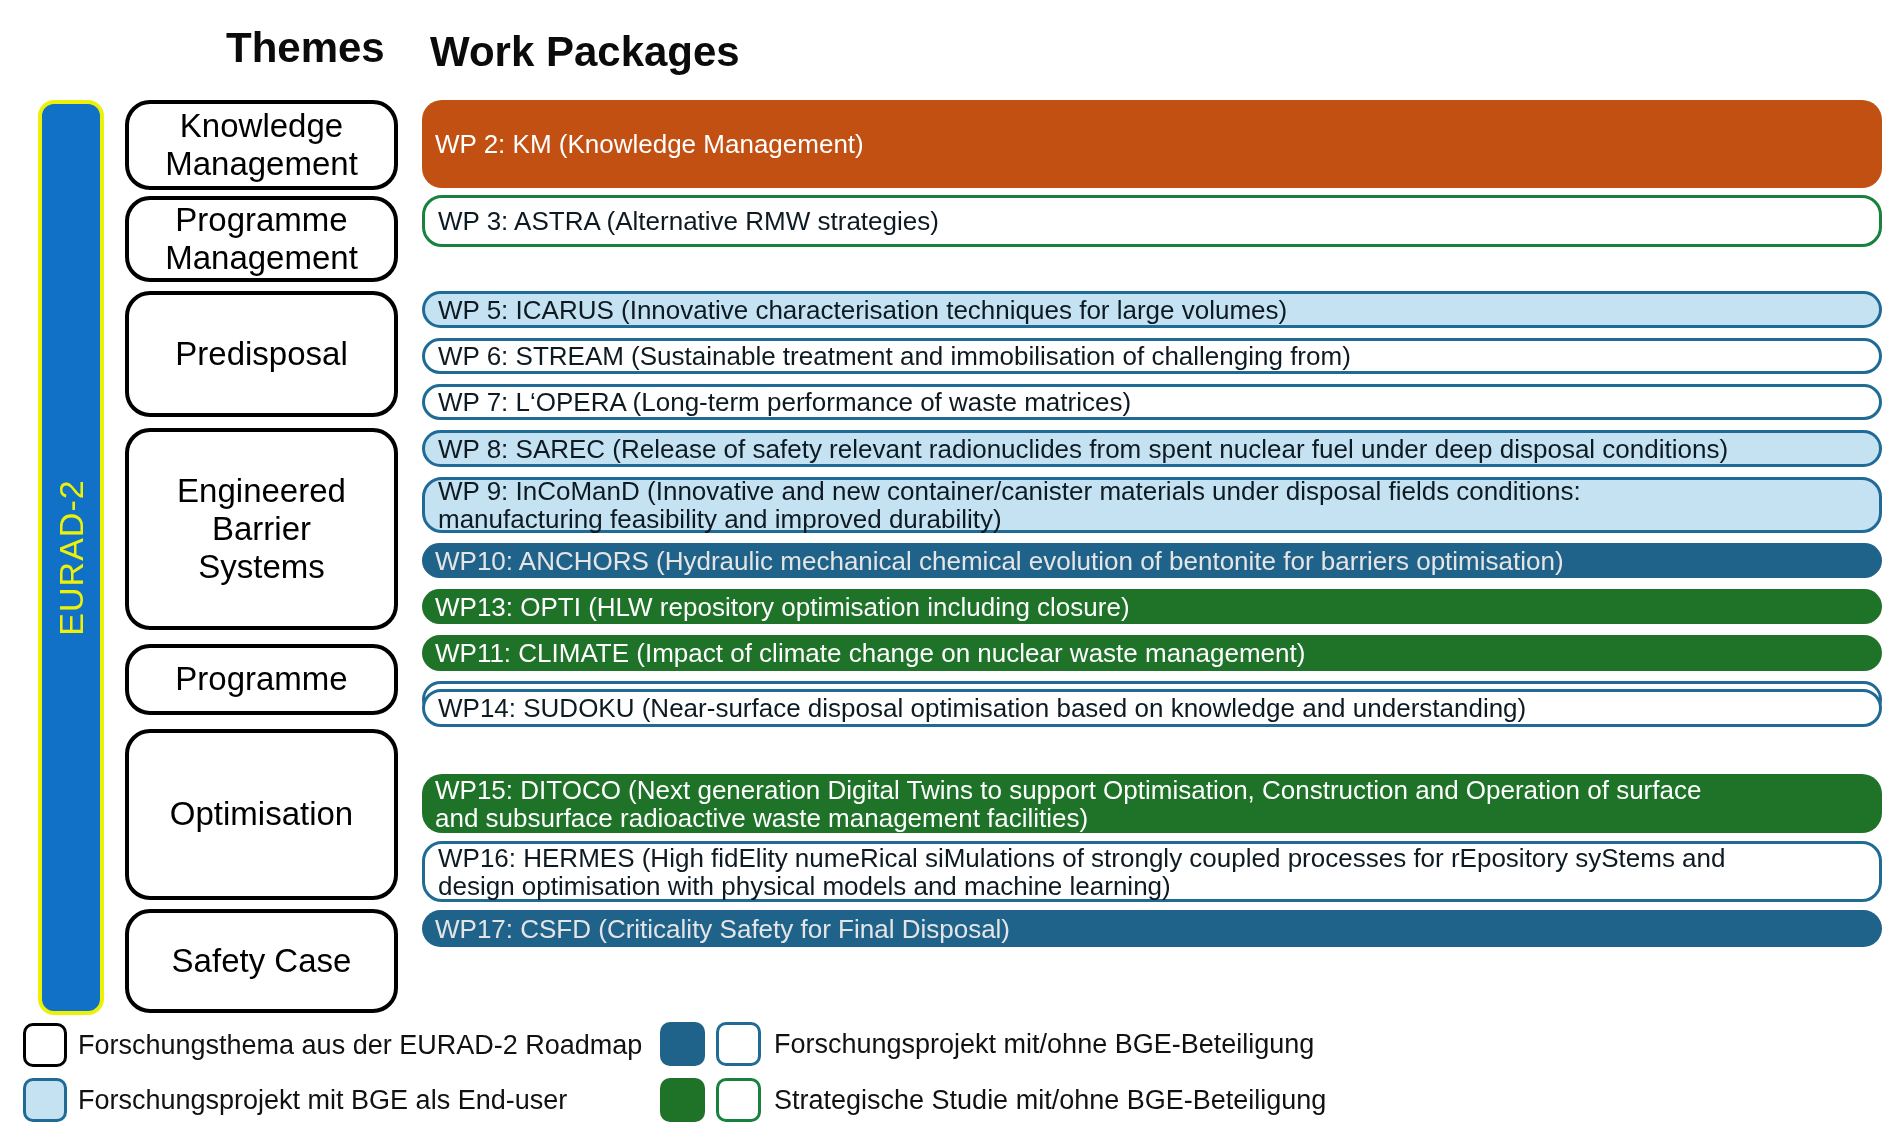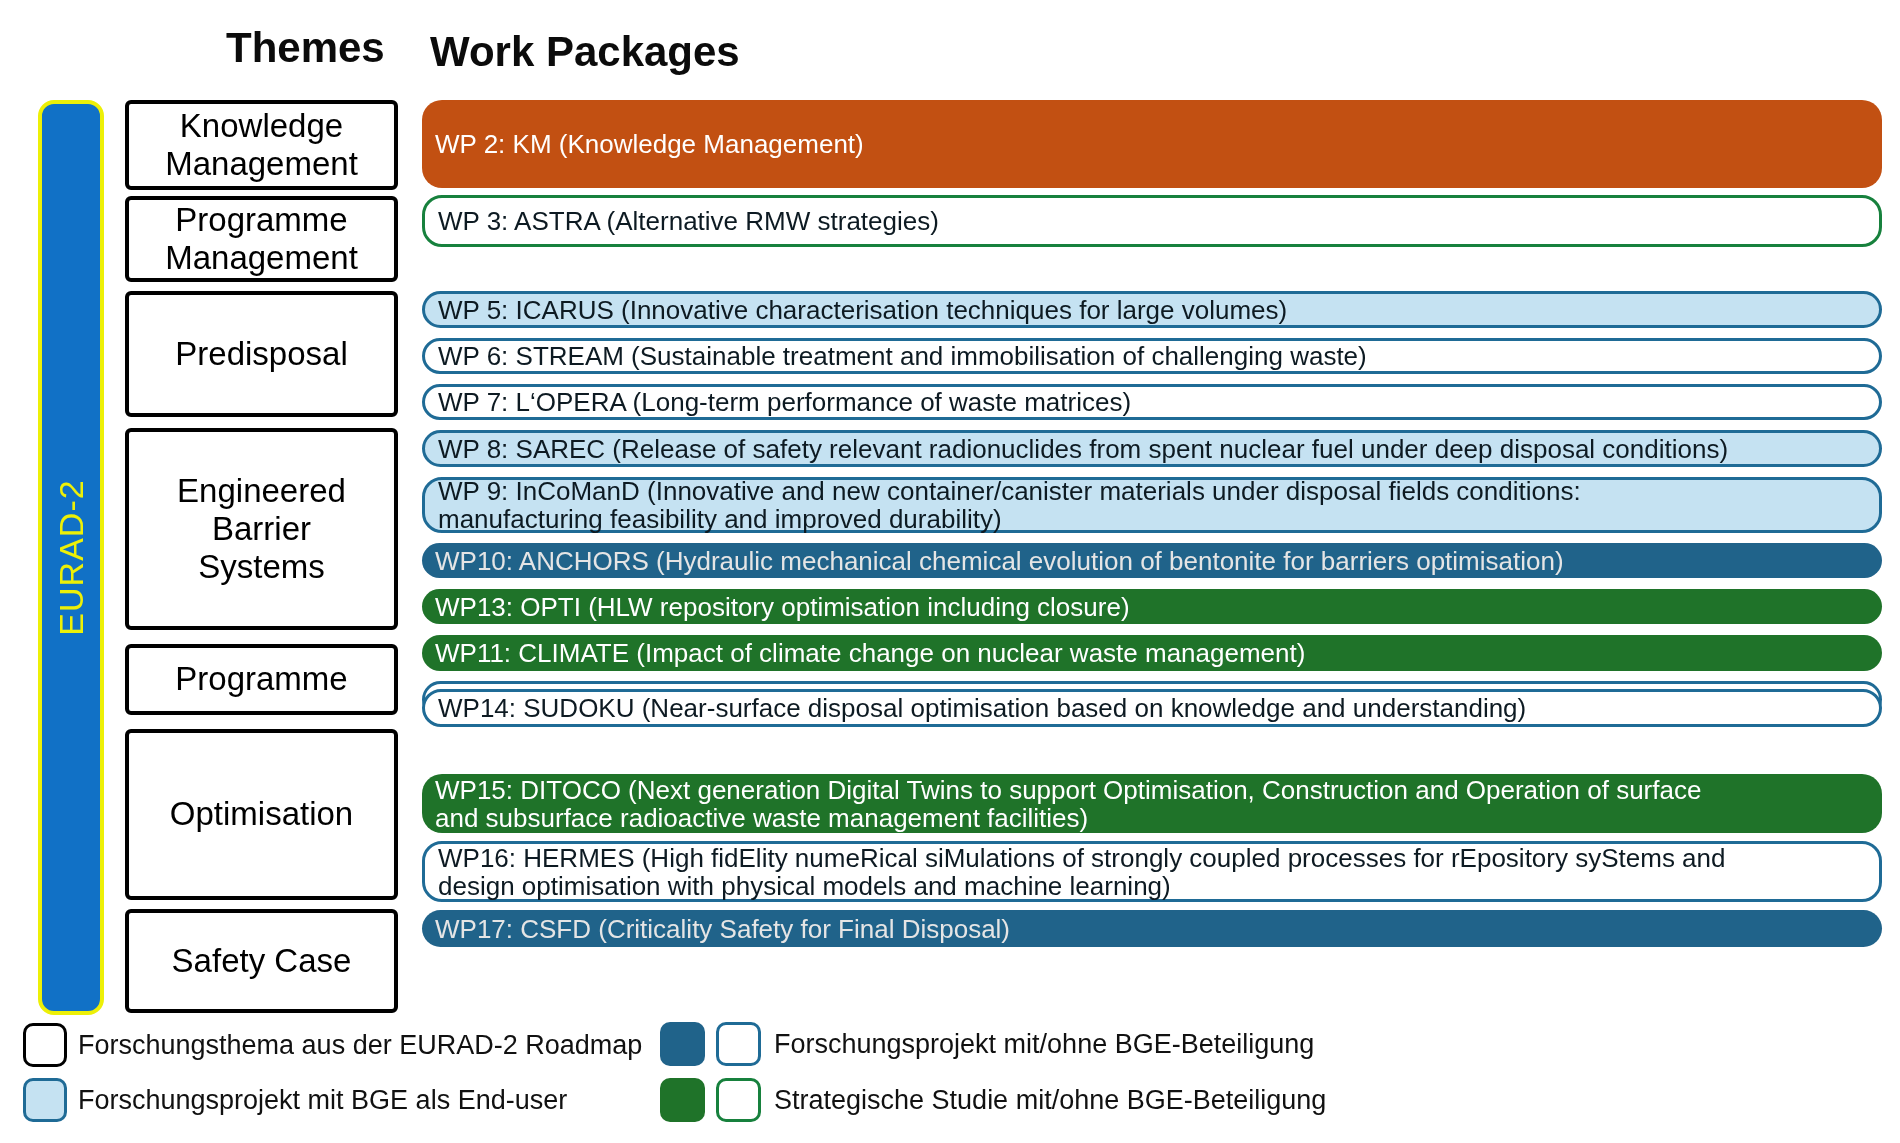--- a/index.html
+++ b/index.html
@@ -17,21 +17,21 @@
     border-radius:16px; box-sizing:border-box;
     display:flex; align-items:center; justify-content:center;
   }
   .eurad-label {
     transform:rotate(-90deg); color:var(--eurad_yellow,#EDF007);
     font-size:34px; white-space:nowrap; letter-spacing:1px;
   }
 
   .theme {
     position:absolute; left:125px; width:273px; box-sizing:border-box;
-    background:#fff; border:4px solid #000; border-radius:6px;
+    background:#fff; border:4px solid #000; border-radius:25px;
     display:flex; align-items:center; justify-content:center;
     text-align:center; font-size:33px; line-height:1.16; color:#000;
     padding:0 16px;
   }
 
   .wp {
     position:absolute; left:422px; width:1460px; box-sizing:border-box;
     border-radius:20px; font-size:26px; line-height:28px;
     display:flex; align-items:center; padding:8px 13px;
   }
@@ -94,21 +94,21 @@
   <div class="wp k-km" style="top:100px;height:88px">
       <span>WP 2: KM (Knowledge Management)</span>
     </div>
   <div class="wp k-study-without" style="top:195px;height:52px">
       <span>WP 3: ASTRA (Alternative RMW strategies)</span>
     </div>
   <div class="wp k-bge-enduser" style="top:291px;height:37px">
       <span>WP 5: ICARUS (Innovative characterisation techniques for large volumes)</span>
     </div>
   <div class="wp k-project-without" style="top:338px;height:36px">
-      <span>WP 6: STREAM (Sustainable treatment and immobilisation of challenging waste)</span>
+      <span>WP 6: STREAM (Sustainable treatment and immobilisation of challenging from)</span>
     </div>
   <div class="wp k-project-without" style="top:384px;height:36px">
       <span>WP 7: L‘OPERA (Long-term performance of waste matrices)</span>
     </div>
   <div class="wp k-bge-enduser" style="top:430px;height:37px">
       <span>WP 8: SAREC (Release of safety relevant radionuclides from spent nuclear fuel under deep disposal conditions)</span>
     </div>
   <div class="wp k-bge-enduser" style="top:477px;height:56px">
       <span>WP 9: InCoManD (Innovative and new container/canister materials under disposal fields conditions:
 manufacturing feasibility and improved durability)</span>

